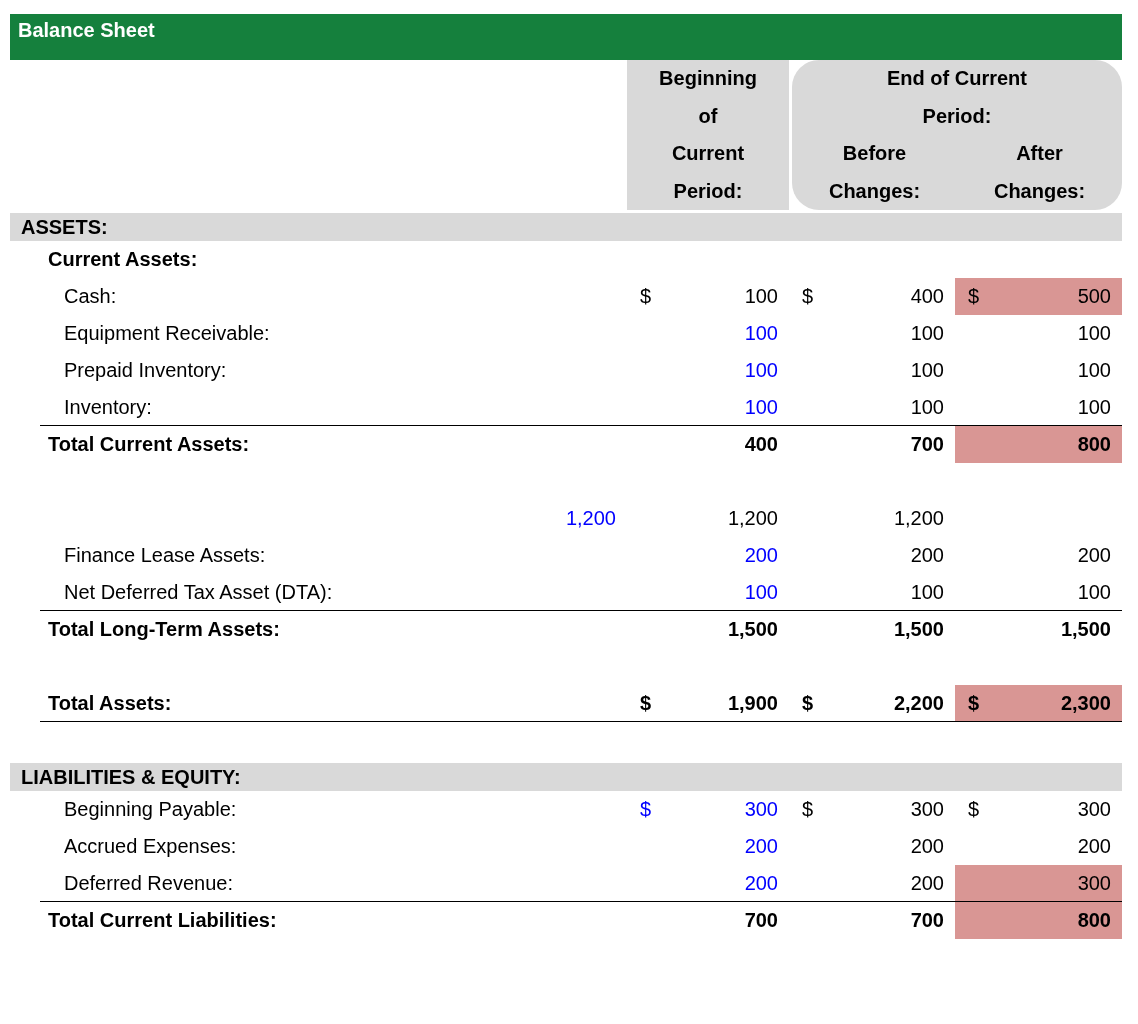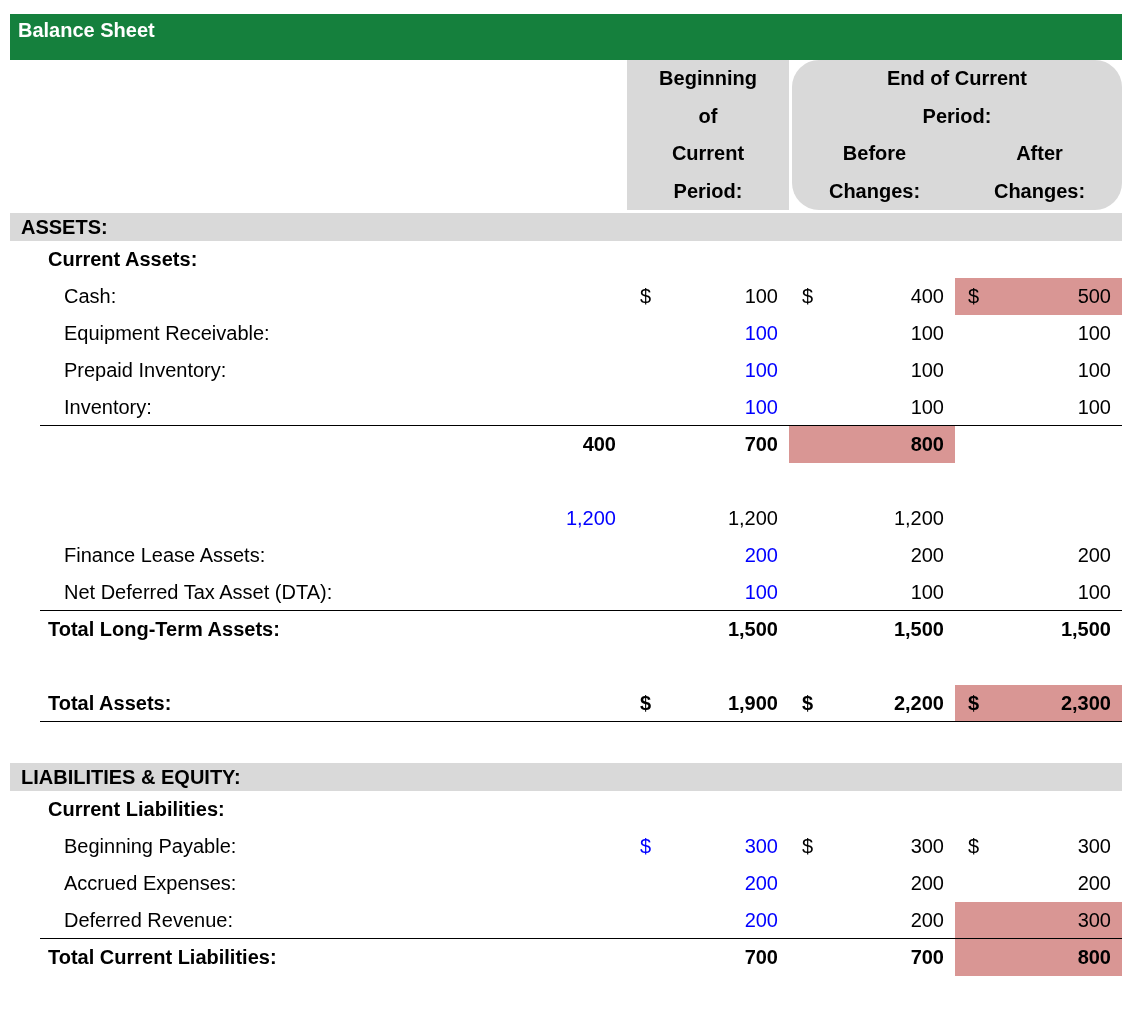--- a/index.html
+++ b/index.html
@@ -158,20 +158,21 @@
       </div>
     <div class="cell">
         <span class="num">100</span>
       </div>
     <div class="cell">
         <span class="num">100</span>
       </div>
   </div>
 
   <div class="row bold">
+    <div class="label ind1">Total Current Assets:</div>
     <div class="cell">
         <span class="num">400</span>
       </div>
     <div class="cell">
         <span class="num">700</span>
       </div>
     <div class="cell hl">
         <span class="num">800</span>
       </div>
   </div>
@@ -245,23 +246,20 @@
     <div class="cell hl">
         <span>$</span>
         <span class="num">2,300</span>
       </div>
   </div>
 
   <div class="spacer-lg"></div>
 
   <div class="band">LIABILITIES &amp; EQUITY:</div>
 
-  <div class="row bold">
-    <div class="label ind1">Current Liabilities:</div>
-  </div>
 
   <div class="row">
     <div class="label ind2">Beginning Payable:</div>
     <div class="cell blue">
         <span>$</span>
         <span class="num">300</span>
       </div>
     <div class="cell">
         <span>$</span>
         <span class="num">300</span>

